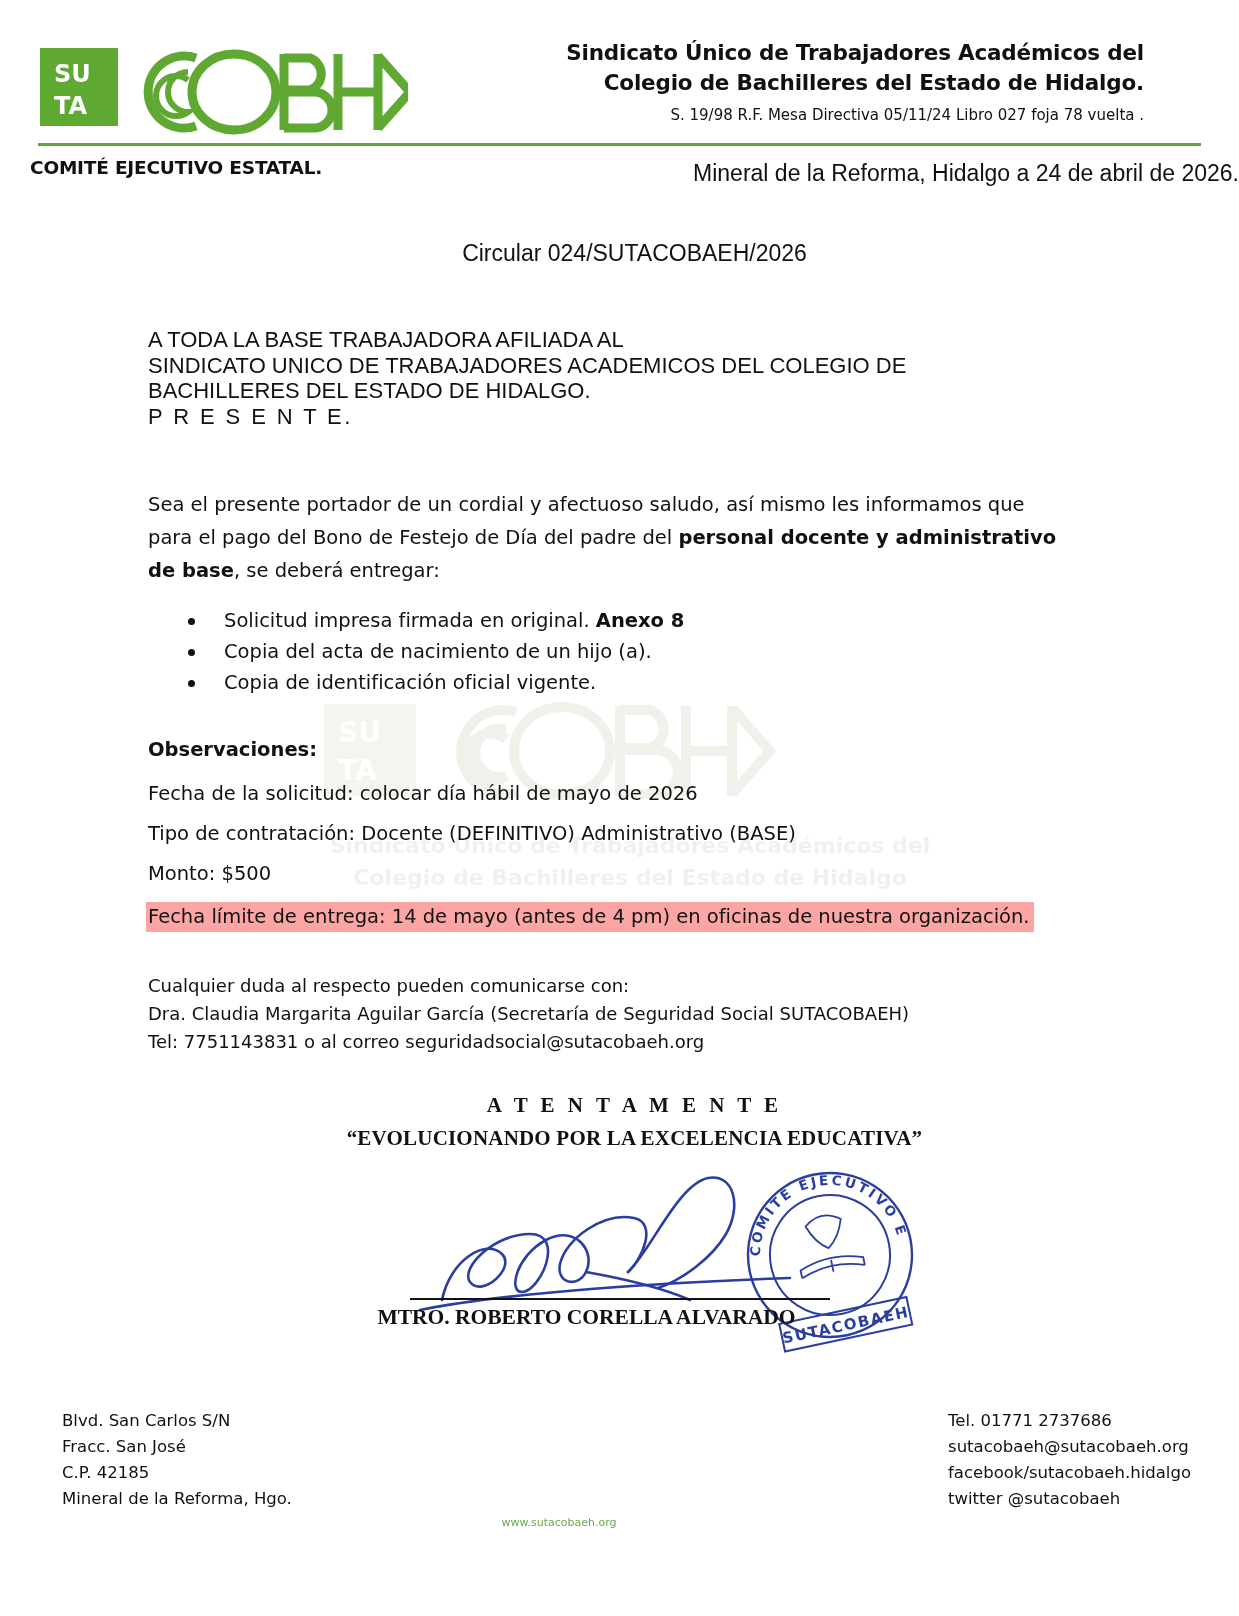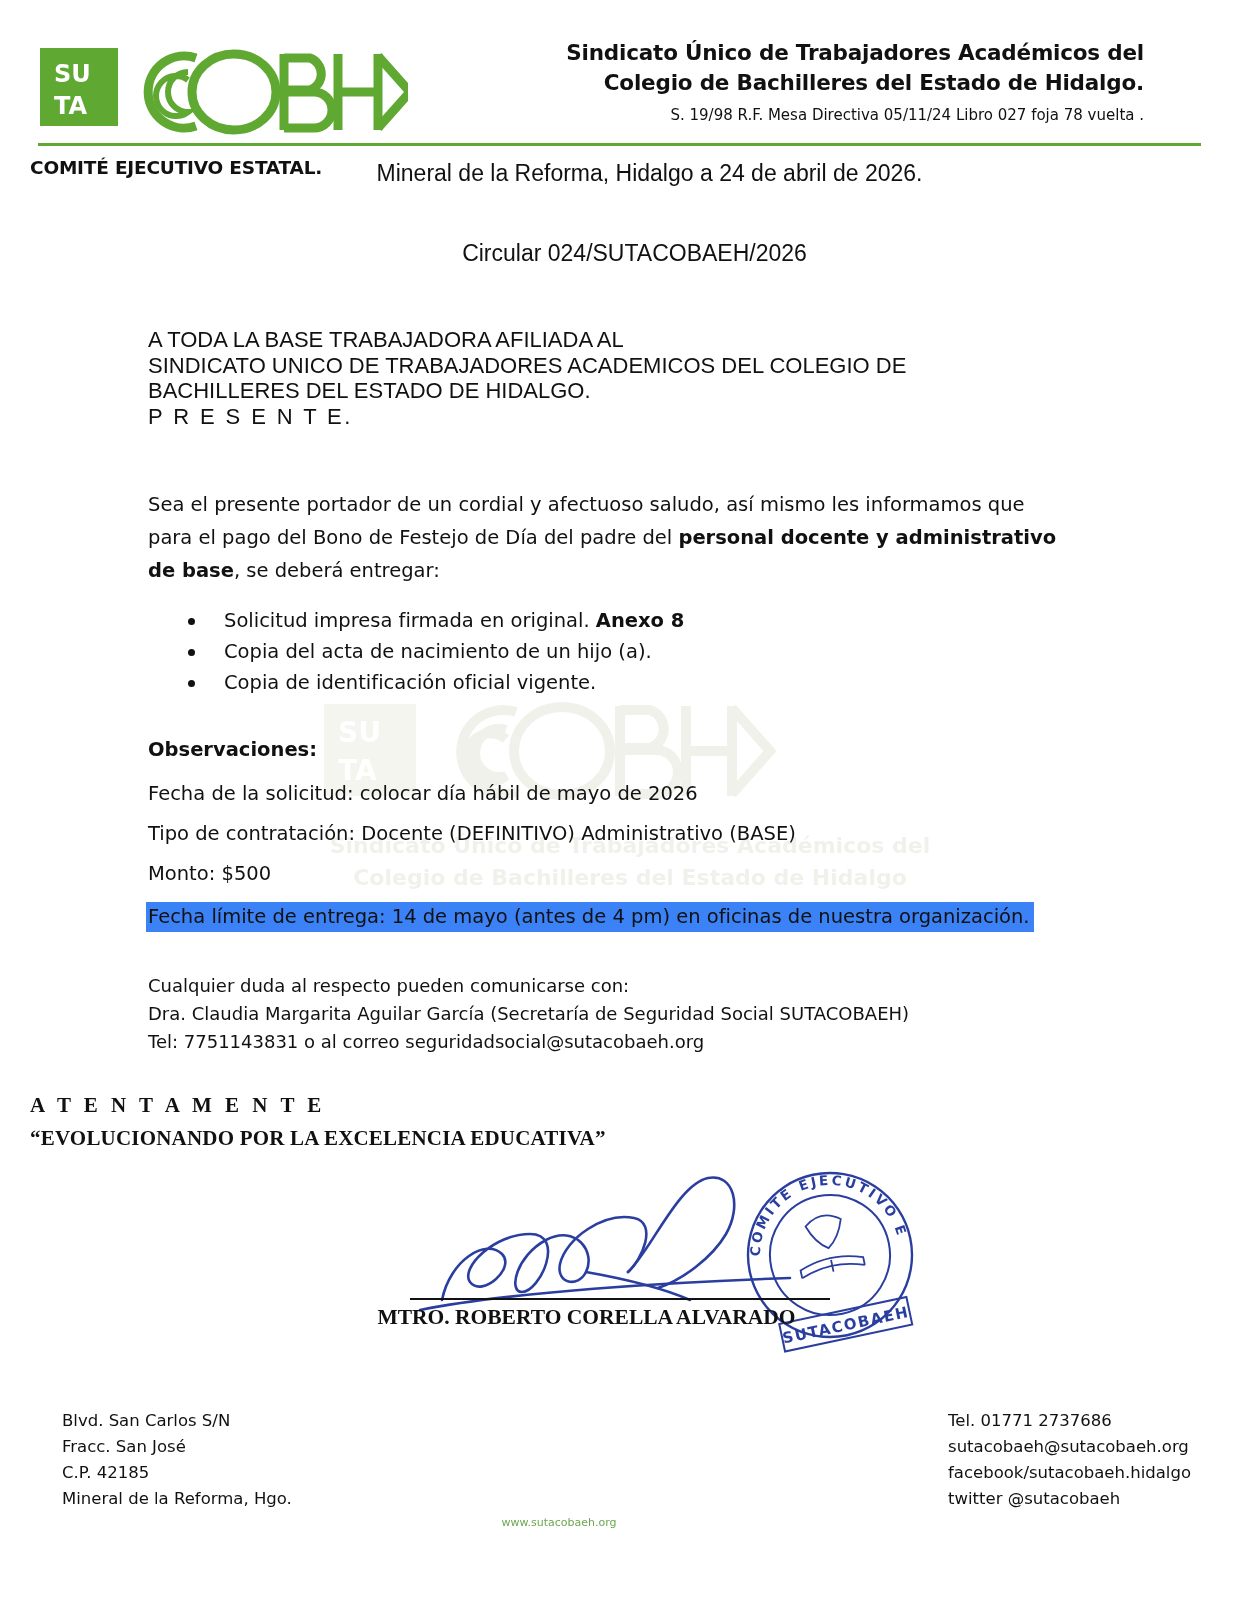--- a/index.html
+++ b/index.html
@@ -75,21 +75,21 @@
     font-size: 18.5px;
     letter-spacing: -0.2px;
     color: #111;
   }
 
   .place-date {
     position: absolute;
     left: 0;
     top: 160px;
     width: 1239px;
-    text-align: center;
+    text-align: right;
     padding-left: 60px;
     box-sizing: border-box;
     font-family: "Liberation Sans", sans-serif;
     font-size: 23px;
     color: #111;
   }
 
   .circular {
     position: absolute;
     top: 240px;
@@ -172,40 +172,41 @@
     font-family: "DejaVu Sans", sans-serif;
     font-size: 19.5px;
     color: #111;
   }
   .obs-line b { font-weight: normal; }
   .obs1 { top: 782px; }
   .obs2 { top: 822px; }
   .obs3 { top: 862px; }
   .obs4 {
     top: 902px;
-    background: #3b82f6;
+    background: #fca5a5;
     padding: 3px 4px 4px 2px;
     left: 146px;
   }
 
   .contact {
     position: absolute;
     left: 148px;
     top: 972px;
     font-family: "DejaVu Sans", sans-serif;
     font-size: 18px;
     line-height: 28px;
     color: #111;
   }
 
   .atentamente {
     position: absolute;
     top: 1093px;
     left: 0;
     width: 1239px;
+    text-align: center;
     padding-left: 30px;
     box-sizing: border-box;
     font-family: "Liberation Serif", serif;
     font-weight: bold;
     font-size: 21px;
     color: #111;
   }
   .atentamente .a-line1 { letter-spacing: 4px; }
   .atentamente .a-line2 { margin-top: 8px; font-size: 21px; letter-spacing: 0.2px; }
 

